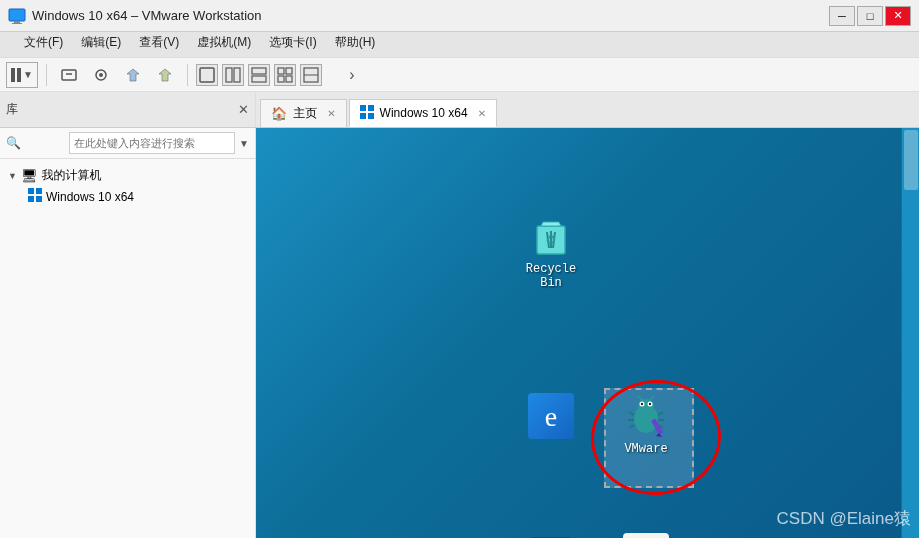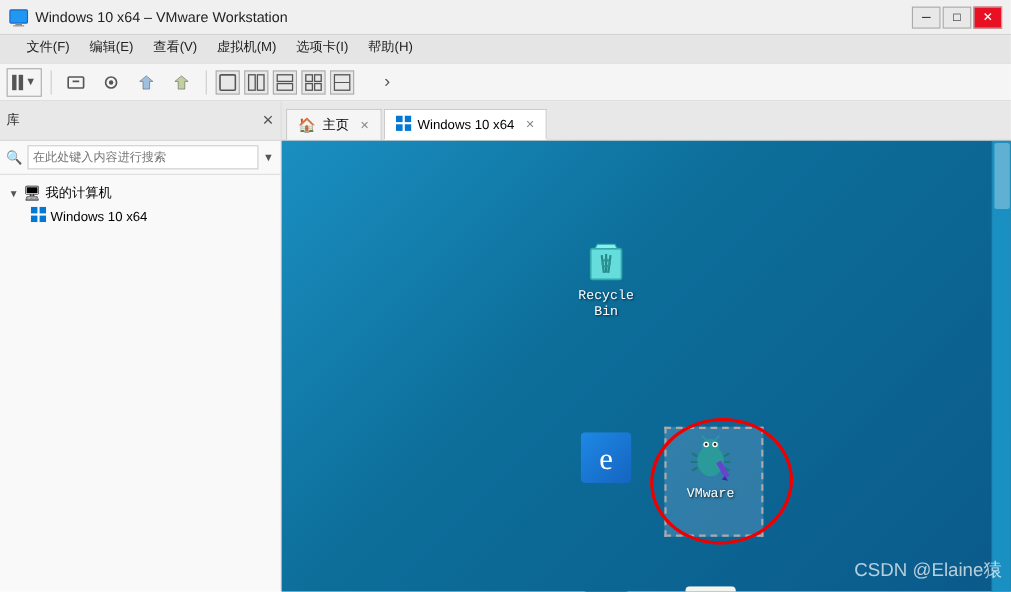--- a/index.html
+++ b/index.html
@@ -59,21 +59,21 @@
       display: flex; flex-direction: column;
       height: 100%;
     }
     .sidebar-search {
       display: flex; align-items: center;
       border-bottom: 1px solid #ddd;
       padding: 4px 6px; gap: 4px;
     }
     .sidebar-search input {
       flex: 1; border: 1px solid #ccc; height: 22px;
-      font-size: 12px; padding: 0 6px; outline: none;
+      font-size: 12px; padding: 0 6px; outline: none; margin-left: 44px;
     }
     .sidebar-tree { padding: 6px 4px; }
     .tree-item {
       display: flex; align-items: center;
       gap: 4px; padding: 2px 4px;
       font-size: 12px; cursor: pointer;
     }
     .tree-expand { font-size: 9px; color: #555; }
     .tree-icon { font-size: 13px; }
     .tree-child {

